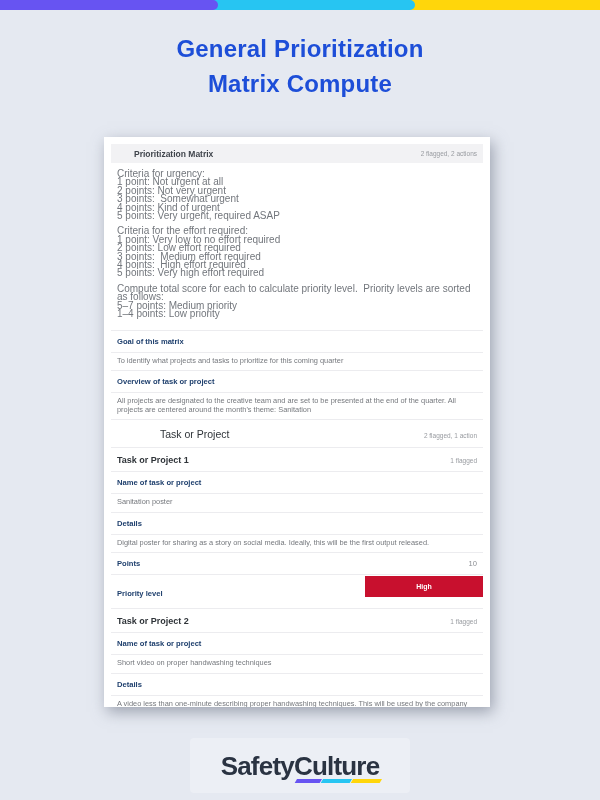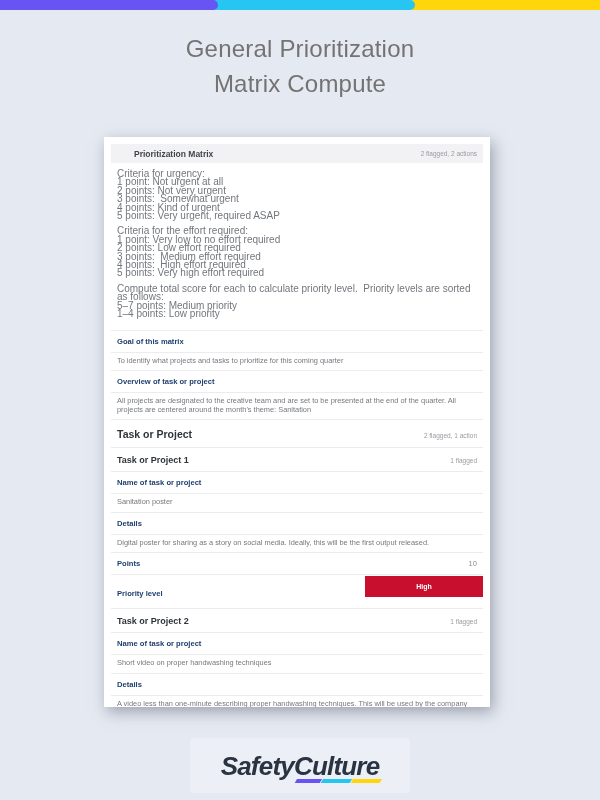--- a/index.html
+++ b/index.html
@@ -14,22 +14,22 @@
   
   .topbar { position: absolute; top: 0; left: 0; width: 600px; height: 10px; }
   .topbar .seg { position: absolute; top: 0; height: 10px; }
   .seg-yellow { left: 340px; width: 260px; background: #ffd60b; z-index: 1; }
   .seg-cyan   { left: 200px; width: 215px; background: #27c5f2; border-radius: 0 6px 6px 0; z-index: 2; }
   .seg-purple { left: 0;     width: 218px; background: #6754f2; border-radius: 0 6px 6px 0; z-index: 3; }
 
   
   .page-title {
     position: absolute; top: 31px; left: 0; width: 600px;
-    text-align: center; font-weight: 400; font-size: 24px; line-height: 35px;
-    color: #737373; letter-spacing: 0.2px;
+    text-align: center; font-weight: 700; font-size: 24px; line-height: 35px;
+    color: #1d4ed8; letter-spacing: 0.2px;
   }
 
   
   .card {
     position: absolute; left: 104px; top: 137px; width: 386px; height: 570px;
     background: #ffffff;
     box-shadow: 3px 5px 14px rgba(96, 104, 122, 0.55);
     padding: 7px 7px 0 7px;
     overflow: hidden;
   }
@@ -46,42 +46,42 @@
   .intro .block div {
     font-size: 10px; line-height: 8.4px; color: #72767c; white-space: pre-wrap;
   }
 
   .row { border-top: 1px solid #ececef; padding: 6px 6px 6px 6px; }
   .q-label { font-size: 7.6px; font-weight: 700; color: #1e3f6d; line-height: 9px; }
   .row.answer { padding: 4px 6px 5px 6px; }
   .a-text { font-size: 7.4px; line-height: 8.6px; color: #75787d; }
 
   .row.section { display: flex; align-items: baseline; justify-content: space-between; padding: 8px 6px 7px 6px; }
-  .section-label { font-size: 10.5px; font-weight: 700; color: #2f3439; }
+  .section-label { font-size: 10.5px; font-weight: 400; color: #2f3439; margin-left: 43px; }
   .row.subsection { display: flex; align-items: baseline; justify-content: space-between; padding: 7px 6px 6px 6px; }
   .subsection-label { font-size: 9px; font-weight: 700; color: #2f3439; }
 
   .row.kv { display: flex; align-items: center; justify-content: space-between; }
   .kv-value { font-size: 7.6px; color: #8b8e93; }
 
   .row.priority { position: relative; padding: 7px 6px 8px 6px; }
   .priority-badge {
     position: absolute; right: 0; top: 1px; width: 118px; height: 21px;
     background: #c8102e; color: #ffffff; font-size: 7px; font-weight: 700;
     display: flex; align-items: center; justify-content: center;
   }
 
   
   .footer-logo-wrap {
     position: absolute; left: 190px; top: 738px; width: 220px; height: 55px;
     background: #eceff5; border-radius: 4px;
     display: flex; align-items: center; justify-content: center;
   }
   .logo {
-    font-style: italic; font-weight: 700; font-size: 26px; color: #2a3342;
+    font-weight: 700; font-size: 26px; color: #2a3342;
     letter-spacing: -0.8px; position: relative; line-height: 26px;
   }
   .logo .culture { position: relative; display: inline-block; }
   .logo-underline {
     position: absolute; left: 2px; right: -2px; bottom: -4px; height: 3.5px;
     display: flex;
   }
   .logo-underline span { display: block; height: 100%; transform: skewX(-30deg); }
   .ul-purple { width: 30%; background: #6754f2; }
   .ul-cyan   { width: 35%; background: #27c5f2; margin-left: 1px; }

